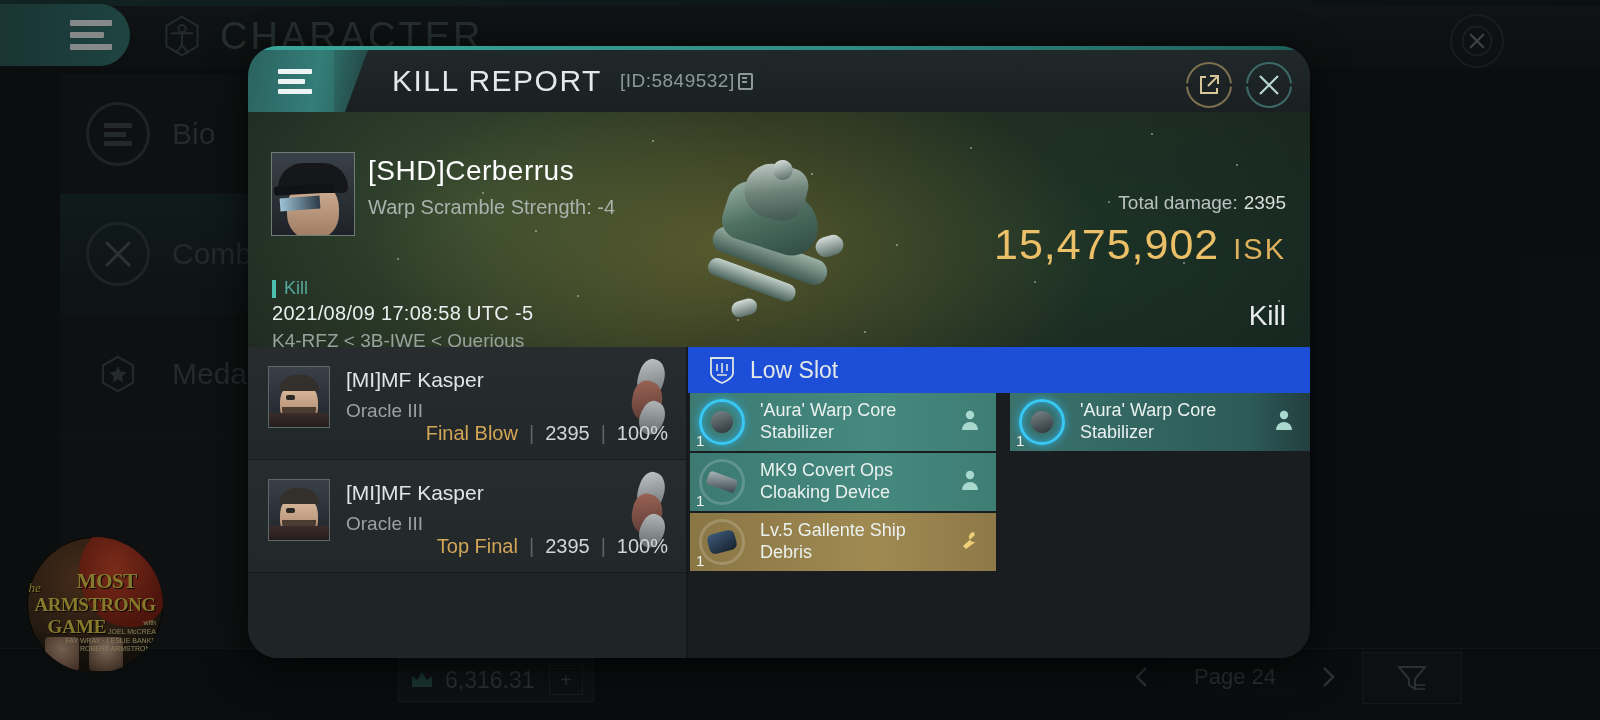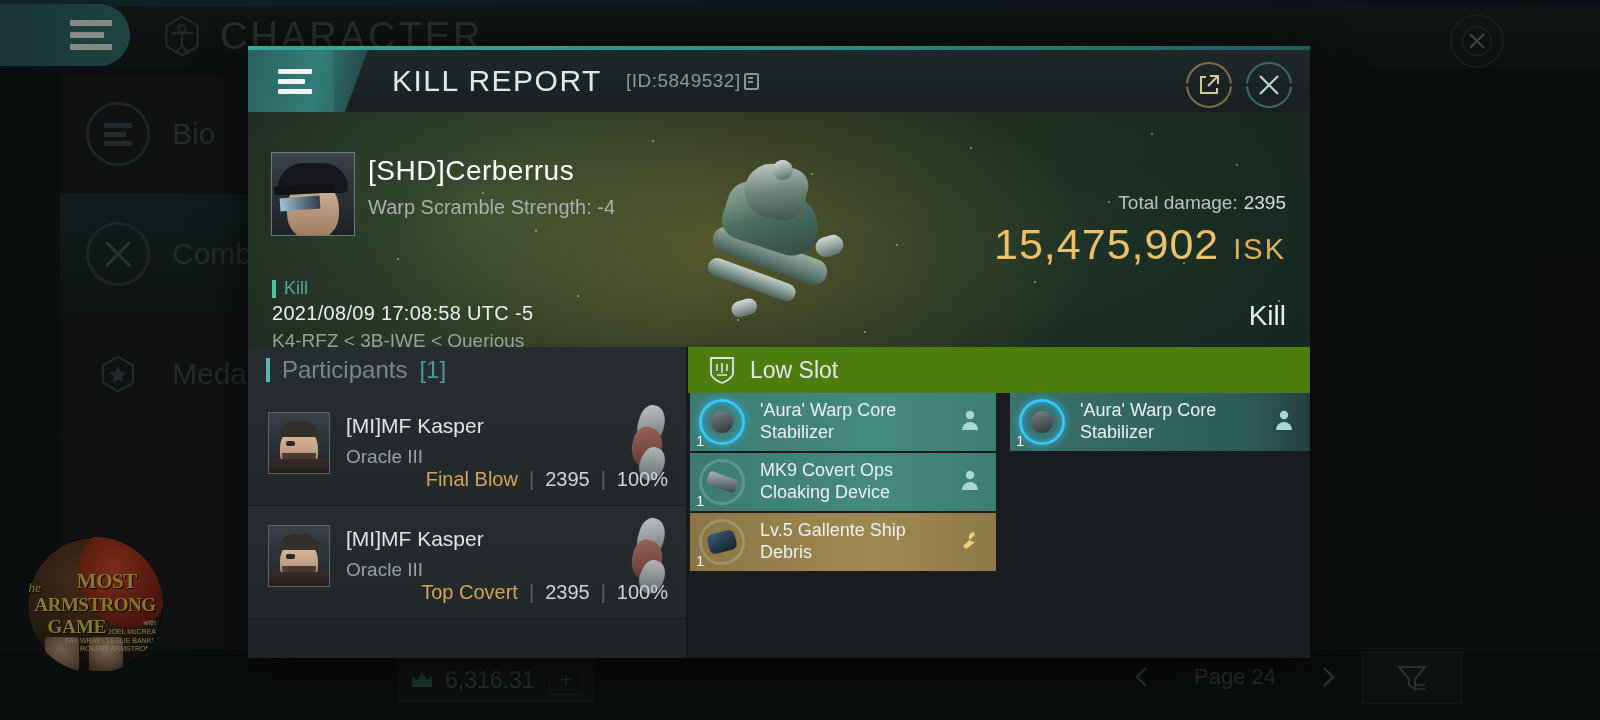--- a/index.html
+++ b/index.html
@@ -97,20 +97,21 @@
 
   
   .dim{ position:absolute; inset:0; background:rgba(4,6,6,.45); }
 
   
   .modal{
     position:absolute; left:248px; top:46px; width:1062px; height:612px;
     background:#1a1e20;
     box-shadow:0 10px 40px rgba(0,0,0,.75);
     overflow:hidden;
+    border-radius:30px;
   }
   .modal-accent{ position:absolute; left:0; top:0; width:100%; height:4px;
     background:linear-gradient(90deg,#3aa79c,#2f8c84 55%,#1f5e5a); }
 
   .modal-titlebar{ position:absolute; left:0; top:4px; width:100%; height:62px;
     background:linear-gradient(180deg,#20282a,#1a2022); display:flex; align-items:center; }
   .modal-ham{
     position:relative; width:94px; height:62px;
     background:linear-gradient(100deg,#2b625f 0%,#347d78 70%,#2d6b66 100%);
     display:flex; align-items:center; justify-content:center;
@@ -120,21 +121,21 @@
     background:linear-gradient(100deg,#2d6b66,#223f3f);
     clip-path:polygon(0 0,100% 0,32% 100%,0 100%);
   }
   .modal-ham .ham-lines i{ height:5px; }
   .modal-ham .ham-lines{ width:34px; gap:5px; }
   .modal-ham .ham-lines i:nth-child(1){ width:34px; }
   .modal-ham .ham-lines i:nth-child(2){ width:27px; }
   .modal-ham .ham-lines i:nth-child(3){ width:34px; }
 
   .modal-title{ margin-left:50px; font-size:30px; color:#e3e9ea; letter-spacing:1.5px; font-weight:300; }
-  .modal-id{ margin-left:24px; font-size:19px; color:#8c9899; letter-spacing:.5px; }
+  .modal-id{ margin-left:18px; font-size:19px; color:#8c9899; letter-spacing:.5px; }
   .copy-ico{ display:inline-block; width:15px; height:17px; margin-left:3px;
     border:2px solid #8c9899; border-radius:2px; position:relative; vertical-align:-3px; }
   .copy-ico::after{ content:""; position:absolute; left:2px; top:2px; right:4px; height:2px; background:#8c9899;
     box-shadow:0 4px 0 #8c9899; }
 
   .title-actions{ position:absolute; right:18px; top:12px; display:flex; gap:14px; align-items:center; }
   .circ-btn{ width:46px; height:46px; border-radius:50%; display:flex; align-items:center; justify-content:center;
     position:relative; }
   .circ-btn.share{ border:2px solid #7d7050; }
   .circ-btn.share svg{ width:26px; height:26px; }
@@ -208,21 +209,21 @@
   .body-split{ position:absolute; left:0; top:301px; width:100%; height:311px; display:flex; }
   .pane-left{ width:440px; height:100%; background:#1f2426; border-right:2px solid #15191a; }
   .pane-right{ flex:1; height:100%; background:#191d1f; }
 
   .pane-head{ height:46px; display:flex; align-items:center; gap:12px; padding-left:18px;
     background:#262c30; }
   .pane-head .bar{ width:4px; height:24px; background:#4fbfae; }
   .pane-head .t{ font-size:24px; color:#78888a; font-weight:300; }
   .pane-head .n{ font-size:24px; color:#4e9a92; font-weight:300; }
 
-  .pane-head.dark{ background:#4d7c0f; padding-left:20px; gap:14px; }
+  .pane-head.dark{ background:#1d4ed8; padding-left:20px; gap:14px; }
   .pane-head.dark .t{ color:#e2e8e8; font-size:23px; }
   .pane-head.dark svg{ width:28px; height:30px; }
 
   
   .prow{ position:relative; height:113px; border-bottom:1px solid #171b1d;
     background:linear-gradient(180deg,#272d2f,#22282a); }
   .prow .pic{ position:absolute; left:20px; top:19px; width:62px; height:62px;
     border:1px solid #5c6a66; background:linear-gradient(180deg,#3a4048,#20252b); overflow:hidden; }
   .pf-head{ position:absolute; left:50%; top:14px; transform:translateX(-50%);
     width:38px; height:44px; border-radius:48% 48% 40% 40%;
@@ -474,25 +475,20 @@
       <div class="v-isk">
         <span class="val">15,475,902</span>
         <span class="cur">ISK</span>
       </div>
       <div class="v-kill">Kill</div>
     </div>
 
     <div class="body-split">
 
       <div class="pane-left">
-        <div class="pane-head">
-          <span class="bar"></span>
-          <span class="t">Participants</span>
-          <span class="n">[1]</span>
-        </div>
 
         <div class="prow">
           <div class="pic">
             <div class="pf-head"></div>
               <div class="pf-hair"></div>
               <div class="pf-beard"></div>
             <div class="pf-eye"></div>
               <div class="pf-coll"></div>
           </div>
           <div class="nm">[MI]MF Kasper</div>
@@ -520,21 +516,21 @@
               <div class="pf-coll"></div>
           </div>
           <div class="nm">[MI]MF Kasper</div>
           <div class="sub">Oracle III</div>
           <div class="wreck">
             <span class="wr wr1"></span>
               <span class="wr wr2"></span>
               <span class="wr wr3"></span>
           </div>
           <div class="stats">
-            <span class="tag">Top Covert</span>
+            <span class="tag">Top Final</span>
             <span class="sep">|</span>
             <span>2395</span>
             <span class="sep">|</span>
             <span>100%</span>
           </div>
         </div>
       </div>
 
       <div class="pane-right">
 

